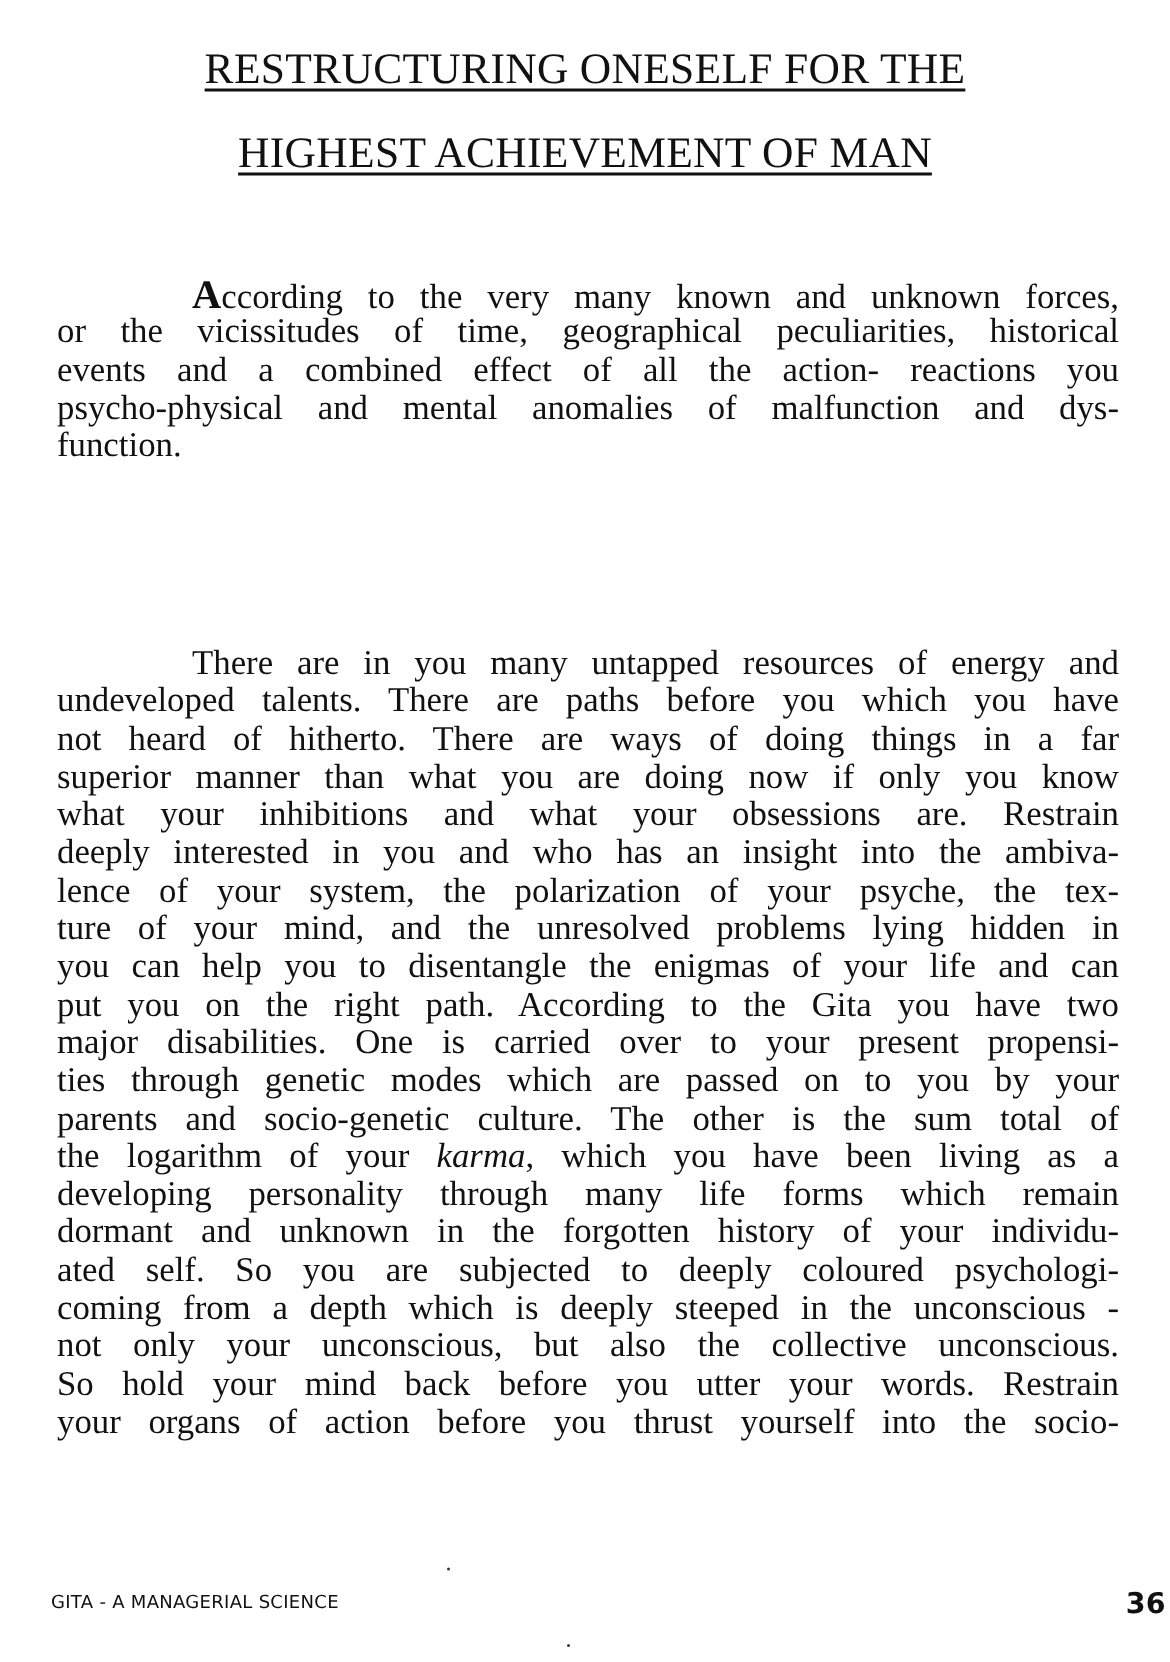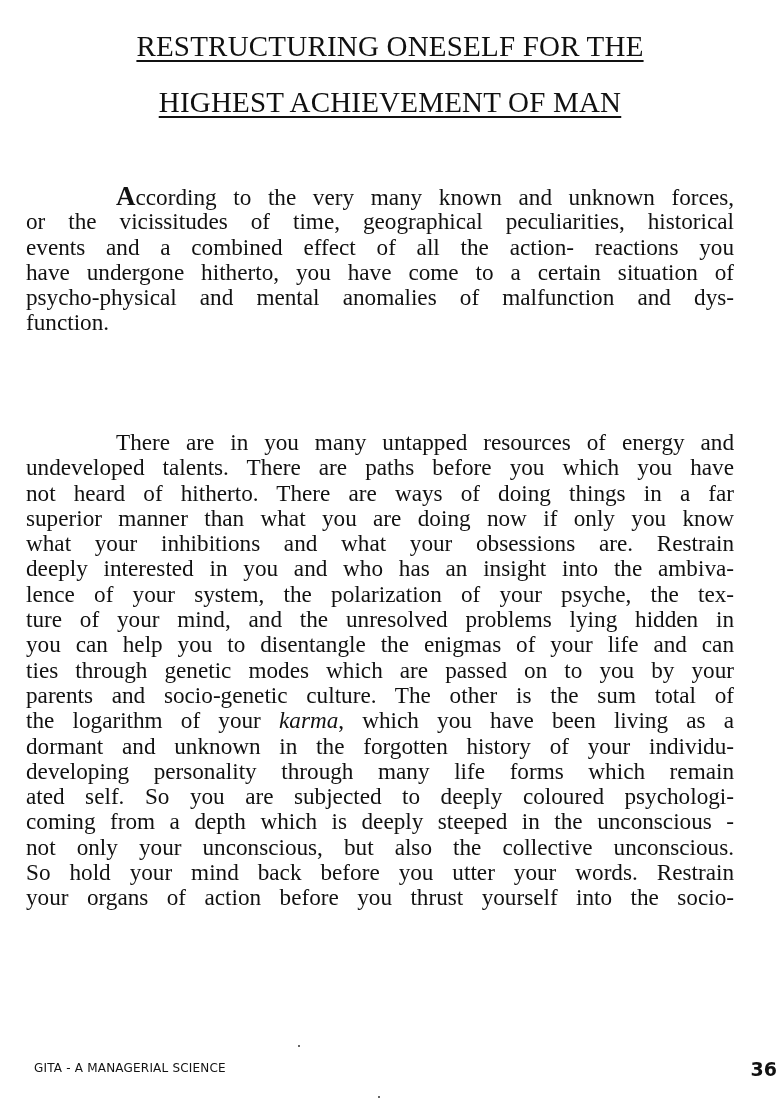--- a/index.html
+++ b/index.html
@@ -7,21 +7,21 @@
     .page { position: absolute; left: 0; top: 0; width: 780px; height: 1108px; padding-left: 39px; }
     .title-line {
       position: absolute; left: 0; width: 780px; text-align: center;
       font-family: "Liberation Serif", "DejaVu Serif", serif;
       font-size: 29px; letter-spacing: 0.2px; color: #111;
     }
     .title-line span { text-decoration: underline; text-decoration-thickness: 2px; text-underline-offset: 4px; }
     .t1 { top: 30px; }
     .t2 { top: 86px; }
     .body-text {
-      position: absolute; left: 26px; width: 708px;
+      position: absolute; left: 38px; width: 708px;
       font-family: "Liberation Serif", "DejaVu Serif", serif;
       font-size: 23.2px; line-height: 25.3px; color: #111;
     }
     .line { display: block; white-space: nowrap; text-align: justify; text-align-last: justify; height: 25.3px; }
     .line.last { text-align-last: left; }
     .indent { padding-left: 90px; }
     .lead-cap { font-size: 27px; font-weight: bold; }
     .p1 { top: 184px; }
     .p2 { top: 430px; }
     em { font-style: italic; }
@@ -42,40 +42,41 @@
 
 <div class="page">
 
   <div class="title-line t1"><span>RESTRUCTURING ONESELF FOR THE</span></div>
   <div class="title-line t2"><span>HIGHEST ACHIEVEMENT OF MAN</span></div>
 
   <div class="body-text p1">
     <span class="line indent"><span class="lead-cap">A</span><span>ccording to the very many known and unknown forces,</span></span>
     <span class="line">or the vicissitudes of time, geographical peculiarities, historical</span>
     <span class="line">events and a combined effect of all the action- reactions you</span>
-    <span class="line">have undergone hitherto, you have come to a certain situation of</span>
     <span class="line">psycho-physical and mental anomalies of malfunction and dys-</span>
     <span class="line last">function.</span>
   </div>
 
   <div class="body-text p2">
     <span class="line indent">There are in you many untapped resources of energy and</span>
     <span class="line">undeveloped talents.  There are paths before you which you have</span>
     <span class="line">not heard of hitherto.  There are ways of doing things in a far</span>
     <span class="line">superior manner than what you are doing now if only you know</span>
     <span class="line">what your inhibitions and what your obsessions are.  Restrain</span>
     <span class="line">deeply interested in you and who has an insight into the ambiva-</span>
     <span class="line">lence of your system, the polarization of your psyche, the tex-</span>
     <span class="line">ture of your mind, and the unresolved problems lying hidden in</span>
     <span class="line">you can help you to disentangle the enigmas of your life and can</span>
+    <span class="line">put you on the right path.  According to the Gita you have two</span>
+    <span class="line">major disabilities.  One is carried over to your present propensi-</span>
     <span class="line">ties through genetic modes which are passed on to you by your</span>
     <span class="line">parents and socio-genetic culture.  The other is the sum total of</span>
     <span class="line"><span>the logarithm of your </span><em>karma</em><span>, which you have been living as a</span></span>
+    <span class="line">developing personality through many life forms which remain</span>
     <span class="line">dormant and unknown in the forgotten history of your individu-</span>
-    <span class="line">developing personality through many life forms which remain</span>
     <span class="line">ated self.  So you are subjected to deeply coloured psychologi-</span>
     <span class="line">coming from a depth which is deeply steeped in the unconscious -</span>
     <span class="line"> not only your unconscious, but also the collective unconscious.</span>
     <span class="line">So hold your mind back before you utter your words.  Restrain</span>
     <span class="line">your organs of action before you thrust yourself into the socio-</span>
   </div>
 
   <div class="speck" style="left:298px; top:1045px;"></div>
   <div class="footer-left">GITA - A MANAGERIAL SCIENCE</div>
   <div class="footer-right">36</div>

